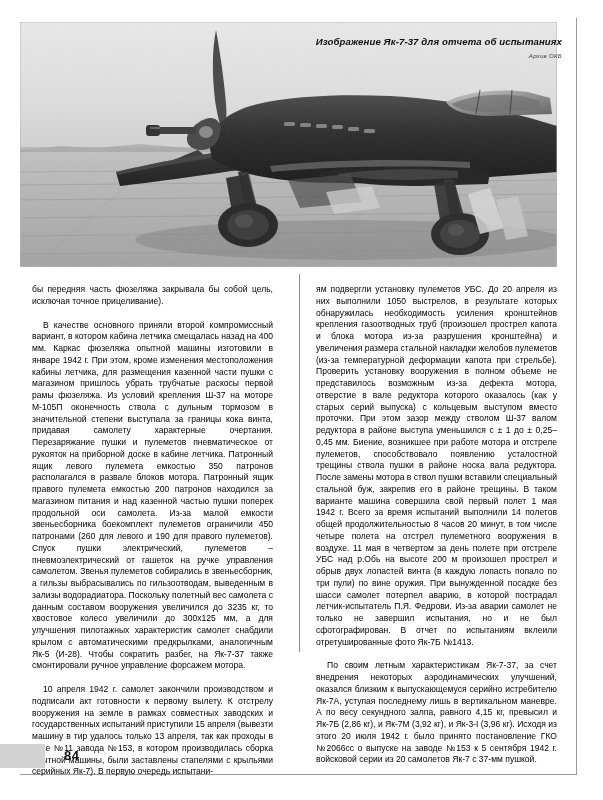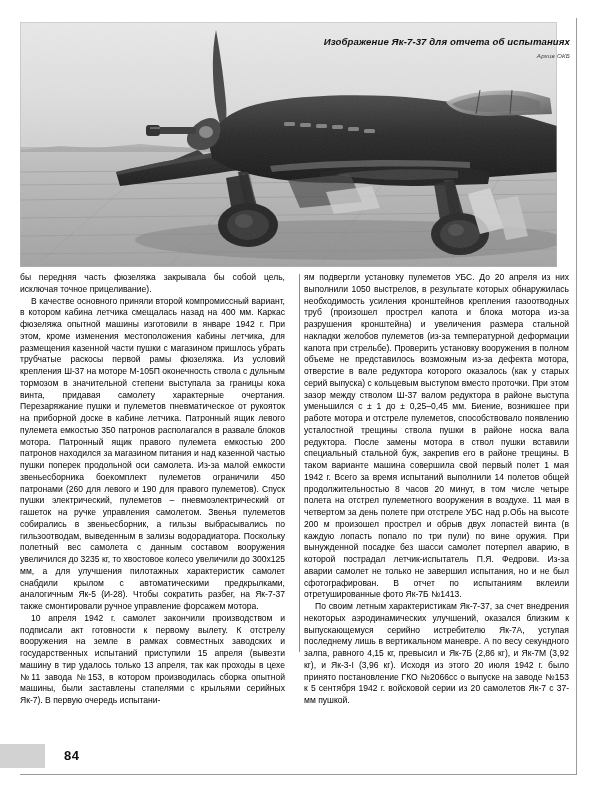--- a/index.html
+++ b/index.html
@@ -54,21 +54,21 @@
     position: absolute;
     left: 0; top: 0;
     width: 537px;
     height: 245px;
     display: block;
   }
 
   
   #caption-wrap {
     position: absolute;
-    left: 308px;
+    left: 300px;
     top: 36px;
     width: 262px;
     text-align: right;
     z-index: 5;
   }
   #caption-title {
     font-size: 9.6px;
     font-weight: bold;
     font-style: italic;
     color: #111111;
@@ -101,21 +101,21 @@
   .col-right { left: 284px; }
   .col-divider {
     position: absolute;
     left: 279px;
     top: 2px;
     width: 1px;
     height: 378px;
     background: #8d8d8d;
   }
   .para {
-    margin: 0;
+    margin: 12px;
     font-size: 8.55px;
     line-height: 11.75px;
     color: #000000;
     text-align: justify;
     text-indent: 11px;
     hyphens: manual;
   }
   .para.cont {
     text-indent: 0;
   }

